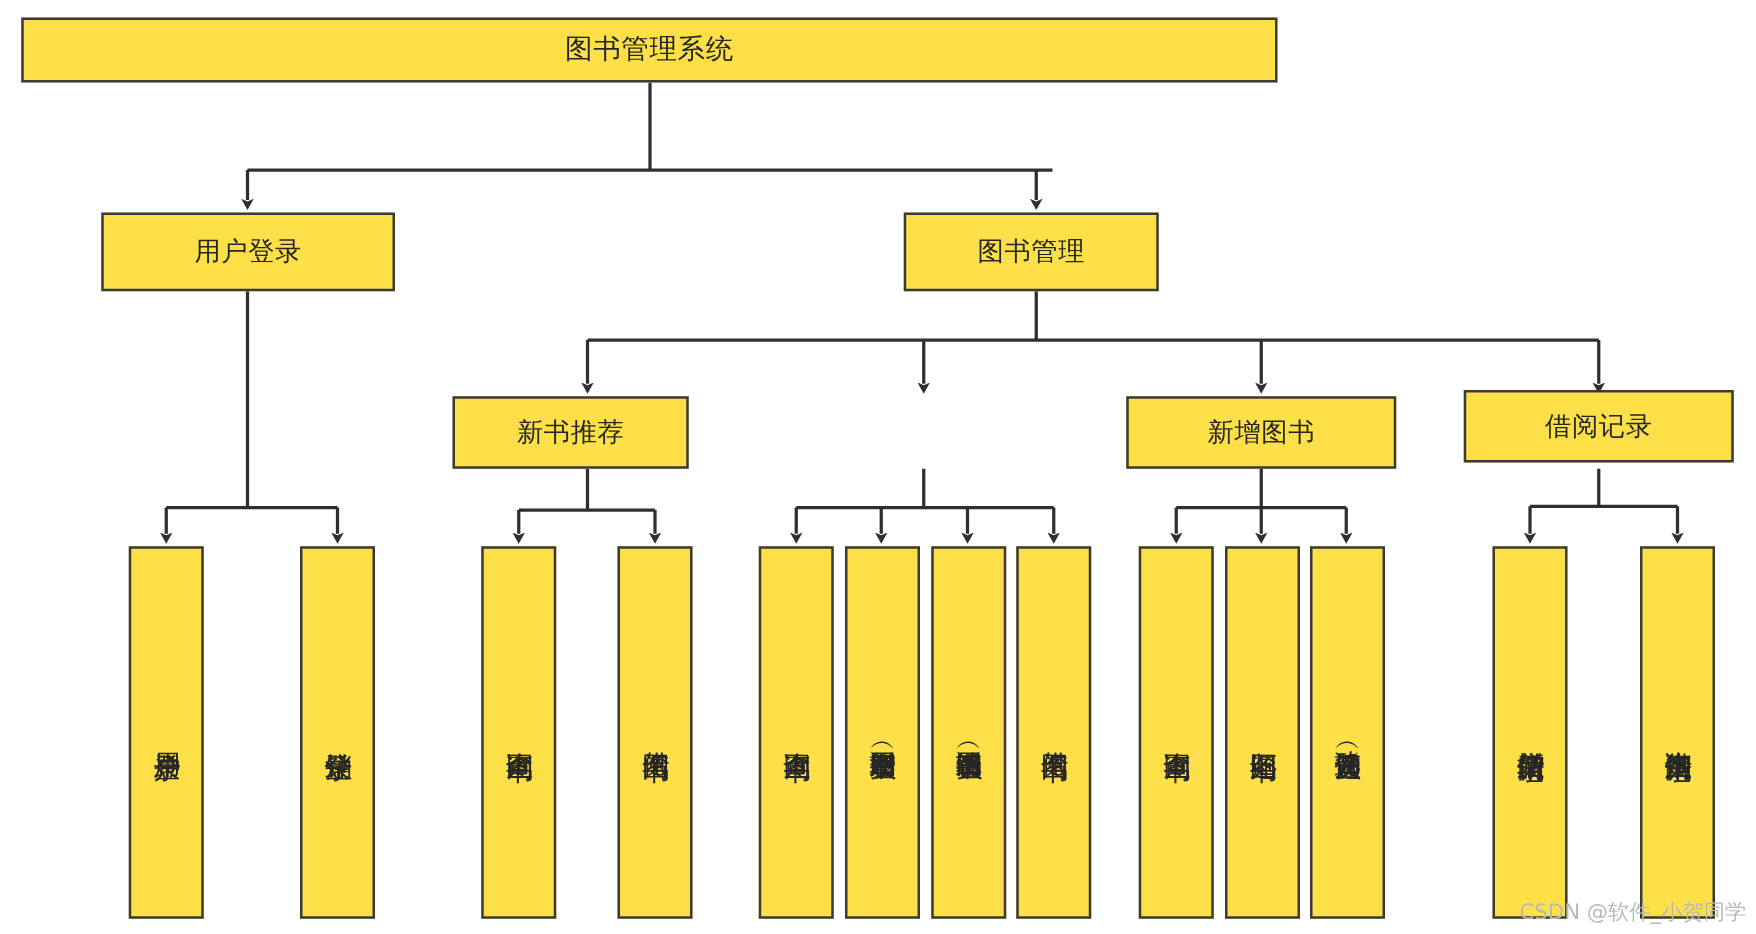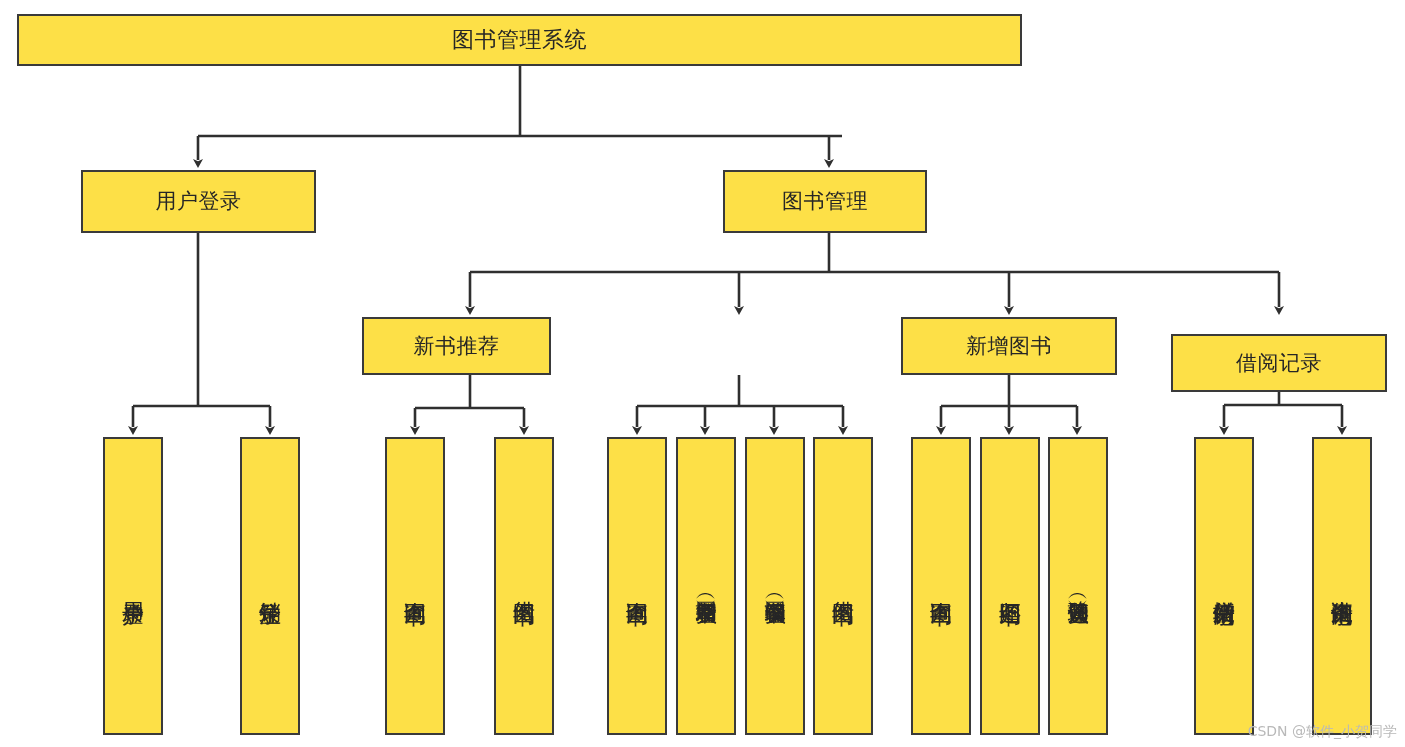--- a/index.html
+++ b/index.html
@@ -59,21 +59,21 @@
     max-height: 100%;
   }
   .node.vertical.long .node-label {
     font-size: 21px;
     letter-spacing: 0.5px;
   }
   #watermark {
     position: absolute;
     right: 8px;
     bottom: 6px;
-    font-size: 14px;
+    font-size: 17px;
     color: #b9b9b9;
     z-index: 5;
     white-space: nowrap;
     font-family: "DejaVu Sans", "Liberation Sans", sans-serif;
   }
 </style>
 </head>
 <body>
 
 <div id="diagram-root">
@@ -138,21 +138,21 @@
   <div class="node horizontal" style="left:711px; top:170px; width:204px; height:63px;margin-left:12px;">
     <span class="node-label">图书管理</span>
   </div>
 
   <div class="node horizontal" style="left:362px; top:317px; width:189px; height:58px;">
     <span class="node-label">新书推荐</span>
   </div>
   <div class="node horizontal" style="left:901px; top:317px; width:216px; height:58px;">
     <span class="node-label">新增图书</span>
   </div>
-  <div class="node horizontal" style="left:1171px; top:334px; width:216px; height:58px;">
+  <div class="node horizontal" style="left:1171px; top:312px; width:216px; height:58px;">
     <span class="node-label">借阅记录</span>
   </div>
 
   <div class="node vertical" style="left:103px; top:437px; width:60px; height:298px;">
     <span class="node-label">用户登录</span>
   </div>
   <div class="node vertical" style="left:240px; top:437px; width:60px; height:298px;">
     <span class="node-label">注销登录</span>
   </div>
 

